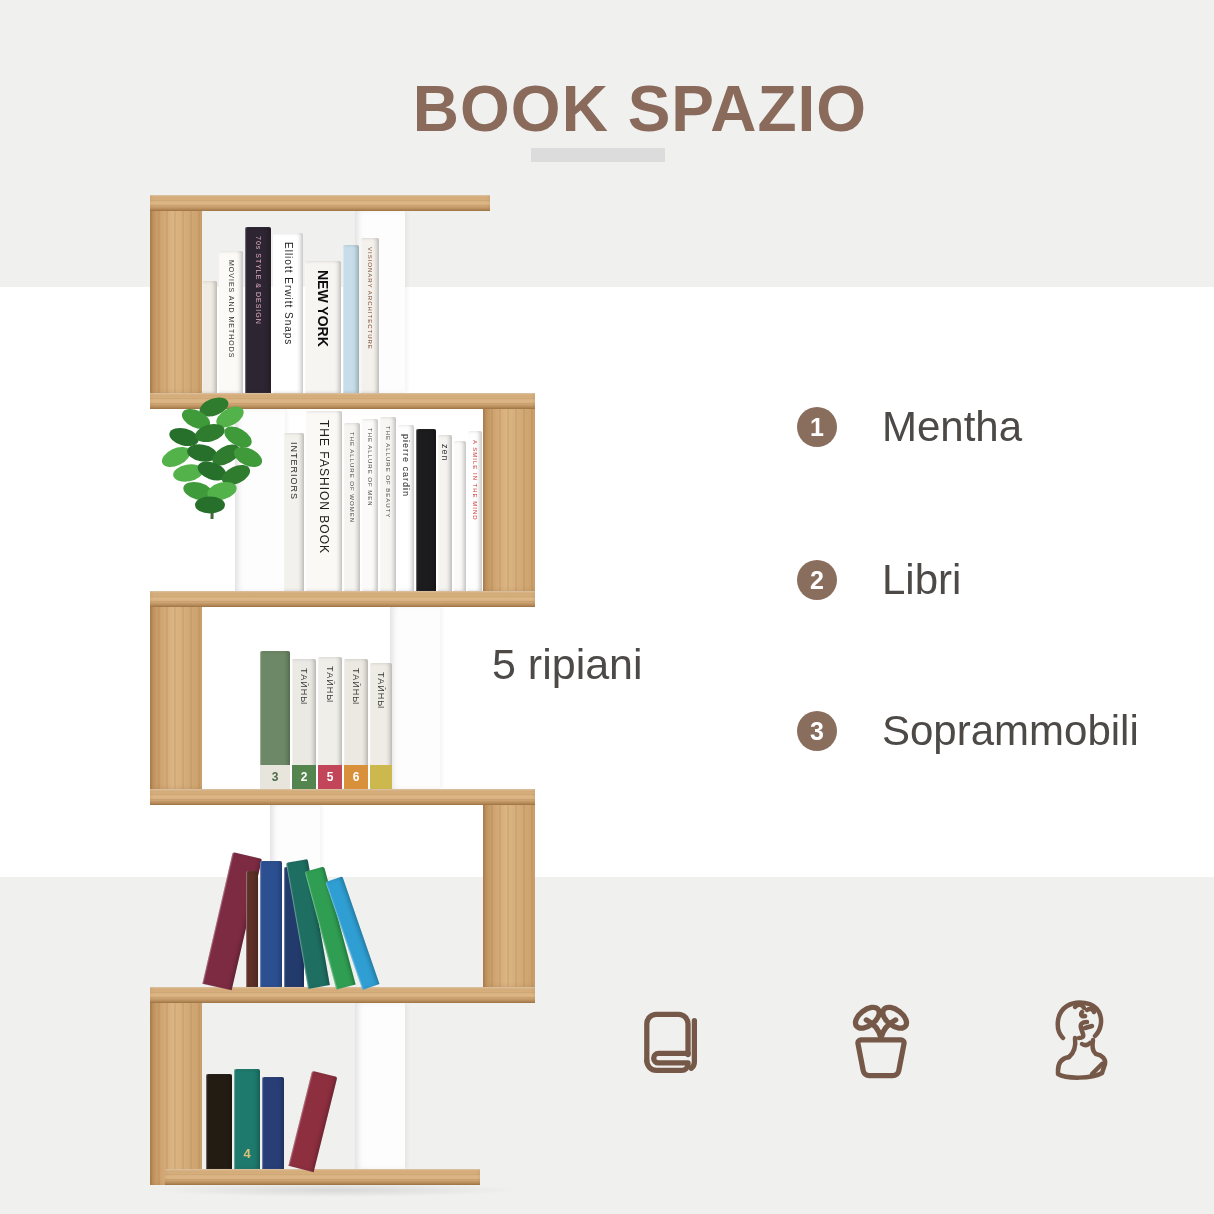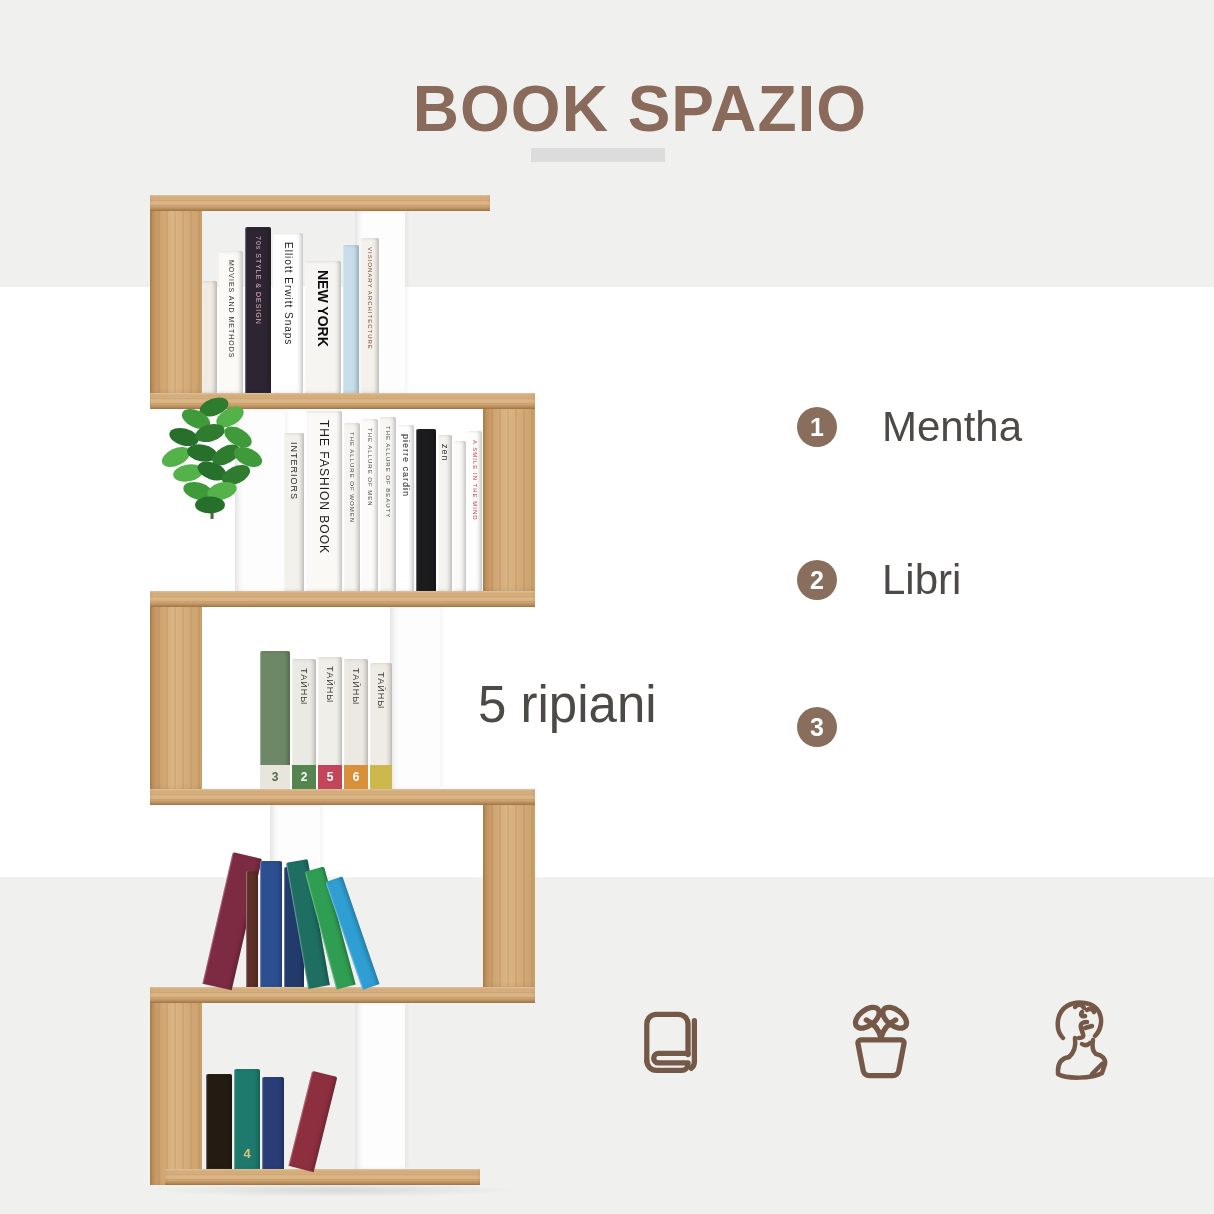--- a/index.html
+++ b/index.html
@@ -16,22 +16,22 @@
     position:absolute;top:72px;left:640px;transform:translateX(-50%);
     margin:0;font-size:64px;font-weight:bold;letter-spacing:1px;
     color:var(--brand-brown,#8a6a5a);white-space:nowrap;
   }
   #title-underline{
     position:absolute;top:148px;left:531px;width:134px;height:14px;
     background:var(--underline,#dcdcdc);
   }
 
   #caption{
-    position:absolute;top:640px;left:478px;
-    font-size:51px;color:var(--text,#4c4947);margin-top:35px;
+    position:absolute;top:640px;left:492px;
+    font-size:43px;color:var(--text,#4c4947);
   }
 
   
   .feature-row{position:absolute;left:797px;display:flex;align-items:center;gap:45px;}
   .badge{
     width:40px;height:40px;border-radius:50%;
     background:var(--badge,#8a6e5d);color:#fff;
     display:flex;align-items:center;justify-content:center;
     font-size:25px;font-weight:bold;flex:0 0 auto;
   }
@@ -225,20 +225,21 @@
     <div class="feature-row" style="top: 403px;">
       <div class="badge">1</div>
       <div class="feature-label">Mentha</div>
     </div>
     <div class="feature-row" style="top: 556px;">
       <div class="badge">2</div>
       <div class="feature-label">Libri</div>
     </div>
     <div class="feature-row" style="top: 707px;">
       <div class="badge">3</div>
+      <div class="feature-label">Soprammobili</div>
     </div>
   </div>
 
 <div id="icons-row">
   <div class="icon-wrap" style="left:634px;top:1008px">
     <svg width="70" height="74" viewBox="0 0 66 70">
       <g class="icon-stroke">
         <path d="M51 44 V15 a9 9 0 0 0 -9 -9 H21 a9 9 0 0 0 -9 9 v35"></path>
         <path d="M12 50 a9 9 0 0 0 9 9 h24 a6 6 0 0 0 6 -6 v-1 H23 a4.5 4.5 0 0 1 -4.5 -4.5 A4.5 4.5 0 0 1 23 43 h28"></path>
         <path d="M57 12 v39 a7 7 0 0 1 -3 6"></path>

